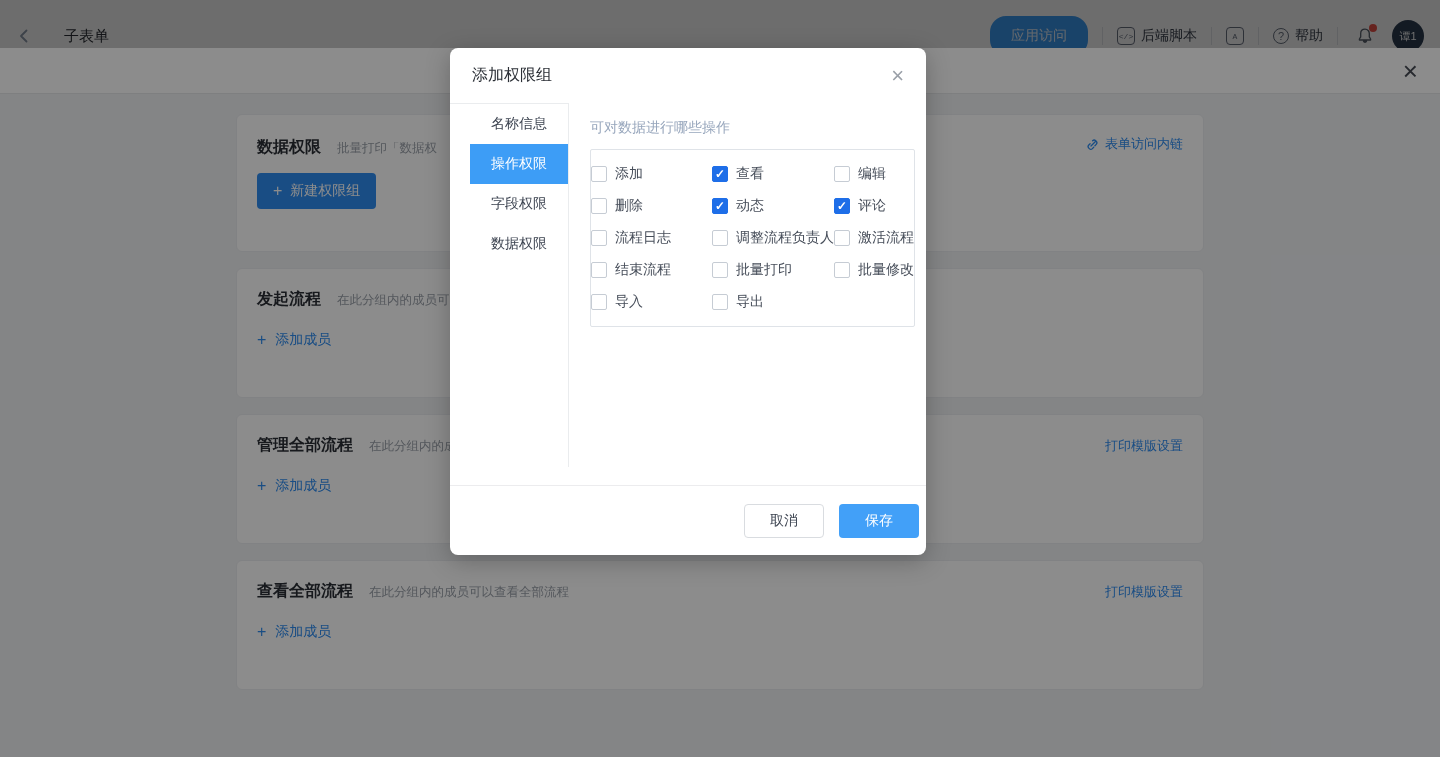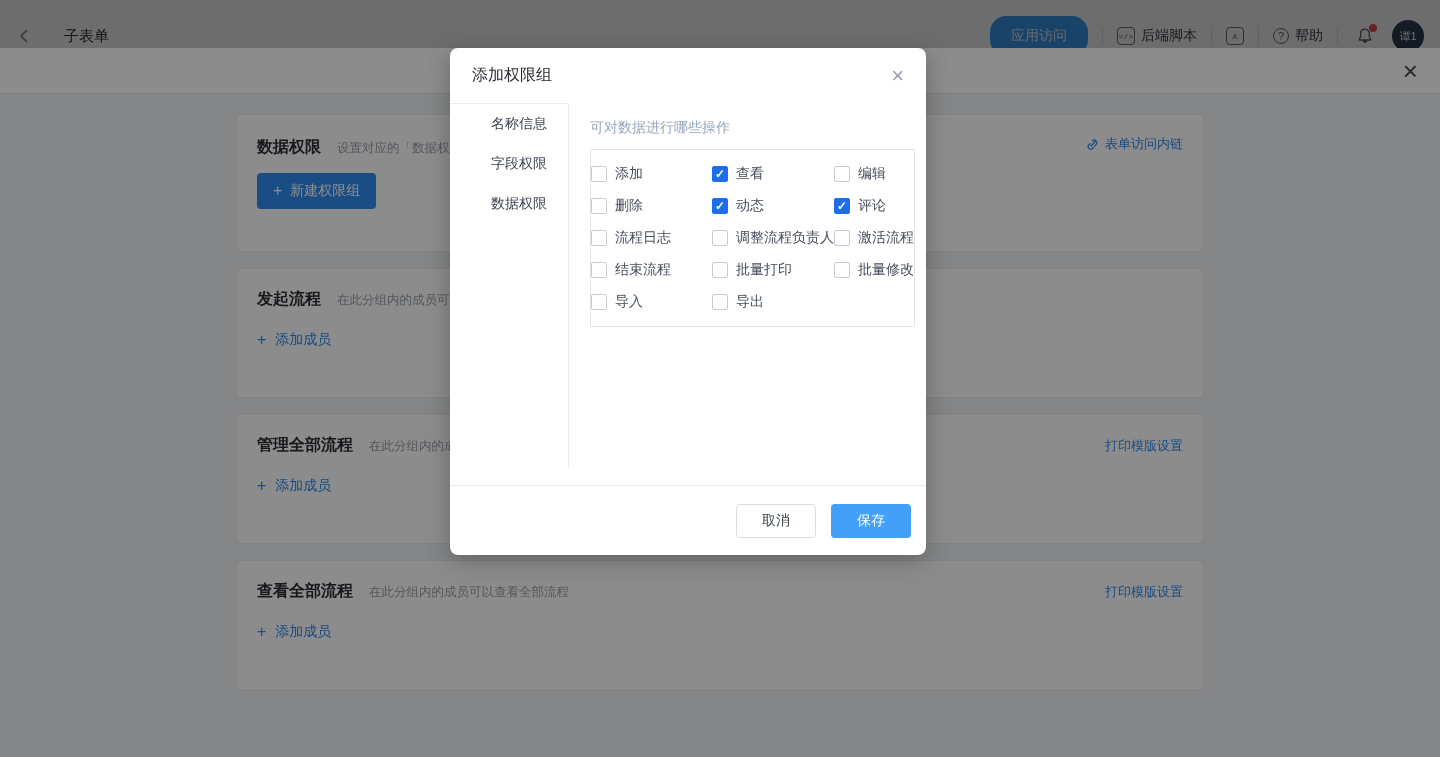--- a/index.html
+++ b/index.html
@@ -72,21 +72,21 @@
   .section-title { font-size:14px; color:#97a6bc; margin-bottom:12px; }
   .ops-box { border:1px solid #dfe3e8; border-radius:2px; padding:8px 0;
     display:grid; grid-template-columns:121px 122px 1fr; grid-auto-rows:32px; align-items:center; }
   .op { display:flex; align-items:center; gap:8px; cursor:pointer; }
   .cb { width:16px; height:16px; flex:none; border:1px solid #c6ccd4; border-radius:2px; background:#fff;
     display:flex; align-items:center; justify-content:center; }
   .cb.checked { background:var(--checkbox-checked,#1e6ee8); border-color:var(--checkbox-checked,#1e6ee8); }
   .cb.checked::after { content:"✓"; color:#fff; font-size:12px; font-weight:bold; line-height:1; }
   .op-label { font-size:14px; color:#474e5a; white-space:nowrap; }
   .dlg-footer { flex:none; height:70px; border-top:1px solid #ececee; display:flex;
-    align-items:center; justify-content:flex-end; gap:15px; padding-right:15px;margin-top:18px; }
+    align-items:center; justify-content:flex-end; gap:15px; padding-right:7px;margin-top:18px; }
   .btn { width:80px; height:34px; border-radius:4px; font-size:14px; cursor:pointer; }
   .btn-cancel { background:#fff; border:1px solid #d9dce0; color:#3c4350; }
   .btn-save { background:var(--save-button,#42a0f8); border:none; color:#fff; }
 
   svg { display:block; }
 </style>
 </head>
 <body>
 
 <div class="stage">
@@ -134,21 +134,21 @@
 
   <div class="settings">
     <div class="settings-header">
       <span class="settings-close">×</span>
     </div>
     <div class="settings-body">
 
       <div class="card card-1">
         <div class="card-head">
           <span class="card-title">数据权限</span>
-          <span class="card-sub">设置对应的「数据权</span>
+          <span class="card-sub">批量打印「数据权</span>
           <span class="card-link">
             <span>
               <svg width="15" height="15" viewBox="0 0 15 15">
                   <path d="M6 9l4.2-4.2m-2.6-1a2.2 2.2 0 0 1 3.1 0l.5.5a2.2 2.2 0 0 1 0 3.1L9.9 8.7m-4.8-2L3.8 8a2.2 2.2 0 0 0 0 3.1l.5.5a2.2 2.2 0 0 0 3.1 0l1.3-1.3" fill="none" stroke="#2e8cf0" stroke-width="1.3" stroke-linecap="round"></path>
                 </svg>
             </span>
             <span>表单访问内链</span>
           </span>
         </div>
         <button class="primary-btn">
@@ -202,20 +202,21 @@
   <div class="mask2"></div>
 
   <div class="dialog">
     <div class="dlg-header">
       <span class="dlg-title">添加权限组</span>
       <span class="dlg-close">×</span>
     </div>
     <div class="dlg-body">
       <div class="dlg-side">
           <div class="dlg-tab">名称信息</div>
+          <div class="dlg-tab active">操作权限</div>
           <div class="dlg-tab">字段权限</div>
           <div class="dlg-tab">数据权限</div>
         </div>
       <div class="dlg-content">
         <div class="section-title">可对数据进行哪些操作</div>
         <div class="ops-box">
             <label class="op">
               <span class="cb"></span>
               <span class="op-label">添加</span>
             </label>

